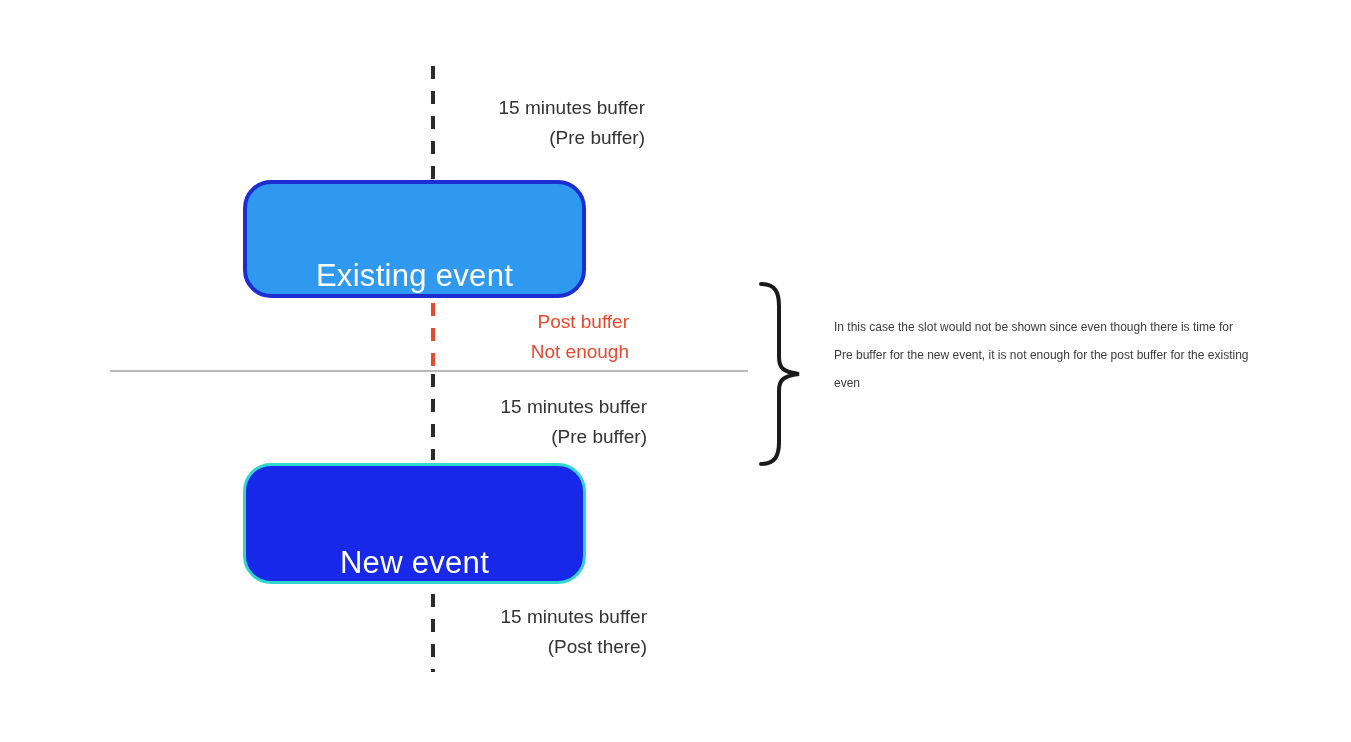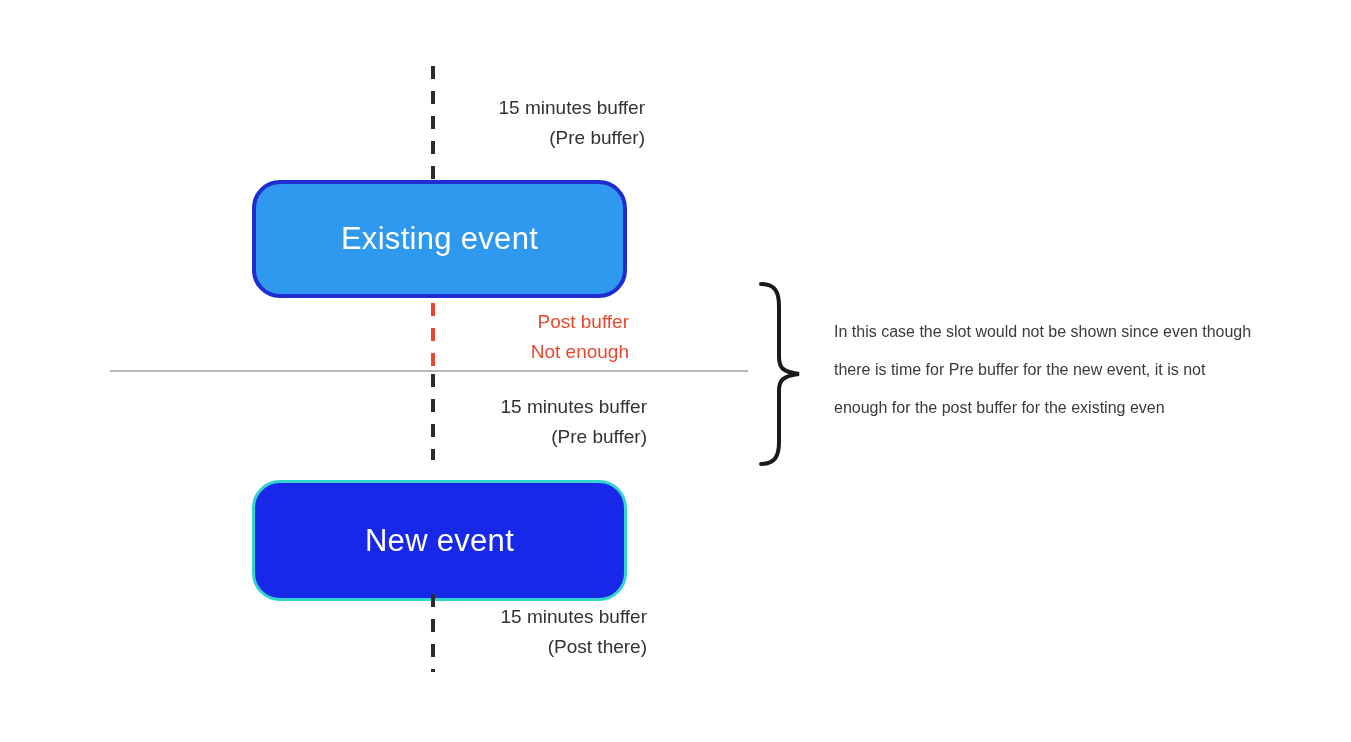--- a/index.html
+++ b/index.html
@@ -39,43 +39,42 @@
   }
   .buffer-label span { display: block; }
   .label-top    { left: 425px; top: 93px; }
   .label-warn   { left: 409px; top: 307px; color: #e8492e; }
   .label-middle { left: 427px; top: 392px; }
   .label-bottom { left: 427px; top: 602px; }
 
   
   .event-box {
     position: absolute;
-    left: 252px;
-    width: 375px;
+    left: 243px;
+    width: 343px;
     border-radius: 28px;
     display: flex;
-    align-items: center;
+    align-items: flex-end;
     justify-content: center;
     color: #ffffff;
     font-size: 31px;
     letter-spacing: 0.3px;
     box-sizing: border-box;
   }
   .existing-box {
     top: 180px;
     height: 118px;
     background: #2f99ef;
     border: 4px solid #1e2dd2;
   }
   .new-box {
     top: 463px;
     height: 121px;
     background: #1828e8;
     border: 3px solid #ec4899;
-    margin-top: 17px;
   }
 
   
   .divider {
     position: absolute;
     left: 110px;
     top: 370px;
     width: 638px;
     height: 2px;
     background: #b8b8b8;
@@ -89,22 +88,22 @@
     width: 46px;
     height: 186px;
   }
 
   
   .annotation {
     position: absolute;
     left: 834px;
     top: 313px;
     width: 418px;
-    font-size: 16px;
-    line-height: 38px;
+    font-size: 12px;
+    line-height: 28px;
     color: #3b3b3b;
   }
 </style>
 </head>
 <body>
 
 <div class="canvas">
 
   <div class="dash-v dash-top" style="--dash-color: #2b2b2b;"></div>
 

